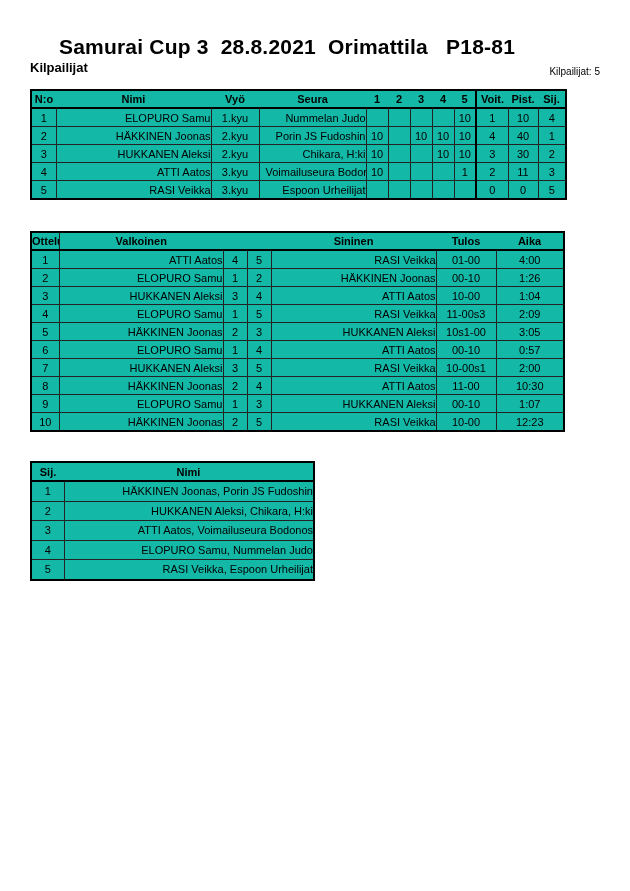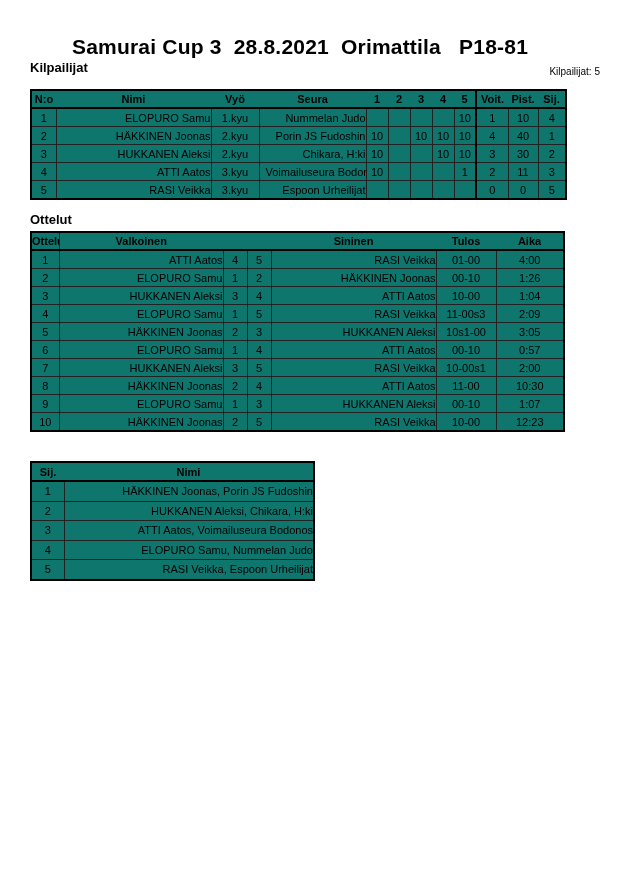--- a/index.html
+++ b/index.html
@@ -6,39 +6,39 @@
   #page{
     position:relative;
     width:630px;height:891px;
     margin:0 auto;
     background:#ffffff;
     font-family:"Liberation Sans", sans-serif;
     color:#000;
     overflow:hidden;
   }
   .title{
-    position:absolute;top:35px;left:13px;width:574px;
+    position:absolute;top:35px;left:0;width:574px;
     text-align:center;font-size:21px;font-weight:bold;
     white-space:pre;letter-spacing:0.2px;
   }
   .section-heading{
     position:absolute;font-size:13px;font-weight:bold;text-align:left;
   }
   #heading-kilpailijat{top:60px;left:30px;width:450px;}
   #heading-ottelut{top:212px;left:30px;width:533px;}
   #heading-tulokset{top:441px;left:30px;width:283px;}
   .participants{
     position:absolute;top:66px;right:30px;font-size:10px;
   }
   table{
     position:absolute;
     border-collapse:collapse;
     table-layout:fixed;
     font-size:11px;
-    background:#0f766e;
+    background:#14b8a6;
   }
   #table-kilpailijat{left:30px;top:89px;width:535px;}
   #table-ottelut{left:30px;top:231px;width:533px;}
   #table-tulokset{left:30px;top:461px;width:283px;}
   table{border:2px solid #000;}
   td{
     border:1px solid #222;
     height:17px;
     padding:0;
     text-align:center;
@@ -169,21 +169,20 @@
           <td></td>
           <td></td>
           <td></td>
           <td class="bl2">0</td>
           <td>0</td>
           <td>5</td>
         </tr>
       </tbody>
   </table>
 
-  <div class="section-heading" id="heading-ottelut">Ottelut</div>
 
   <table id="table-ottelut">
     <colgroup>
       <col style="width:28px">
         <col style="width:164px">
         <col style="width:24px">
         <col style="width:24px">
       <col style="width:165px">
         <col style="width:60px">
         <col style="width:68px">

